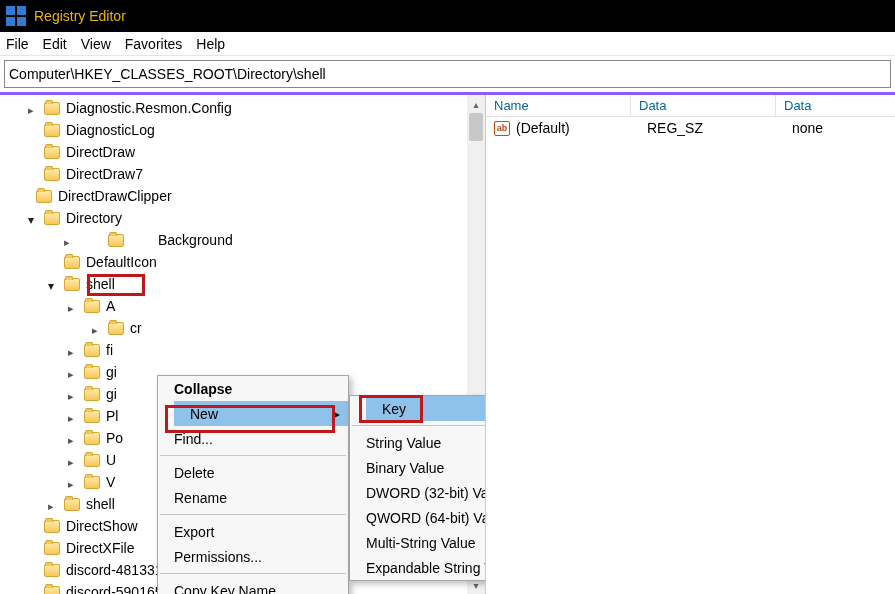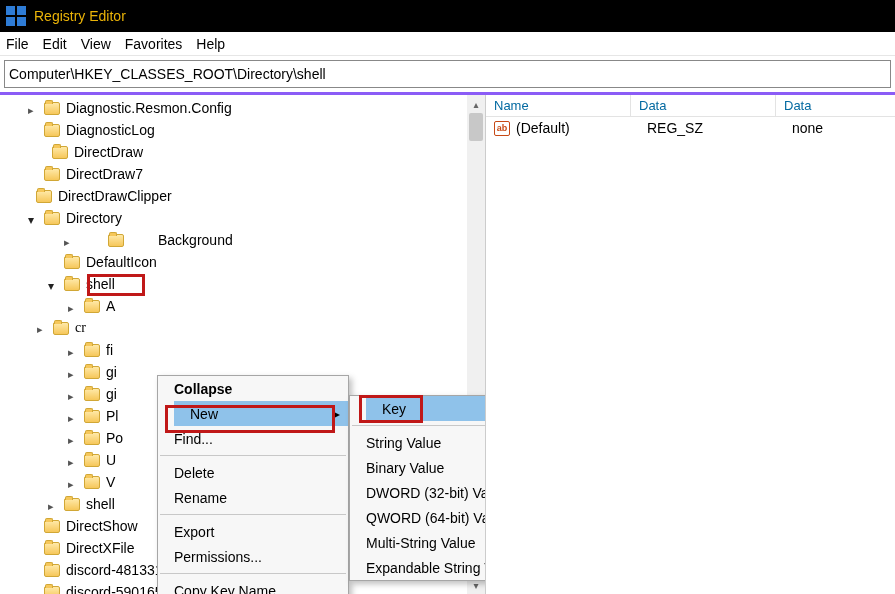--- a/index.html
+++ b/index.html
@@ -194,21 +194,21 @@
         <div class="row" style="padding-left: 28px;">
           <span class="chev right"></span>
           <span class="folder-icon"></span>
           <span class="node-label">Diagnostic.Resmon.Config</span>
         </div>
         <div class="row" style="padding-left: 28px;">
           <span class="chev none"></span>
           <span class="folder-icon"></span>
           <span class="node-label">DiagnosticLog</span>
         </div>
-        <div class="row" style="padding-left: 36px;">
+        <div class="row" style="padding-left: 28px;">
           <span class="chev none"></span>
           <span class="folder-icon"></span>
           <span class="node-label">DirectDraw</span>
         </div>
         <div class="row" style="padding-left: 28px;">
           <span class="chev none"></span>
           <span class="folder-icon"></span>
           <span class="node-label">DirectDraw7</span>
         </div>
         <div class="row" style="padding-left: 20px;">
@@ -234,21 +234,21 @@
         <div class="row" style="padding-left: 48px;">
           <span class="chev down"></span>
           <span class="folder-icon"></span>
           <span class="node-label">shell</span>
         </div>
         <div class="row" style="padding-left: 68px;">
           <span class="chev right"></span>
           <span class="folder-icon"></span>
           <span class="node-label">A</span>
         </div>
-        <div class="row" style="padding-left: 37px; font-family: Liberation Serif, serif;">
+        <div class="row" style="padding-left: 92px;">
           <span class="chev right"></span>
           <span class="folder-icon"></span>
           <span class="node-label">cr</span>
         </div>
         <div class="row" style="padding-left: 68px;">
           <span class="chev right"></span>
           <span class="folder-icon"></span>
           <span class="node-label">fi</span>
         </div>
         <div class="row" style="padding-left: 68px;">

